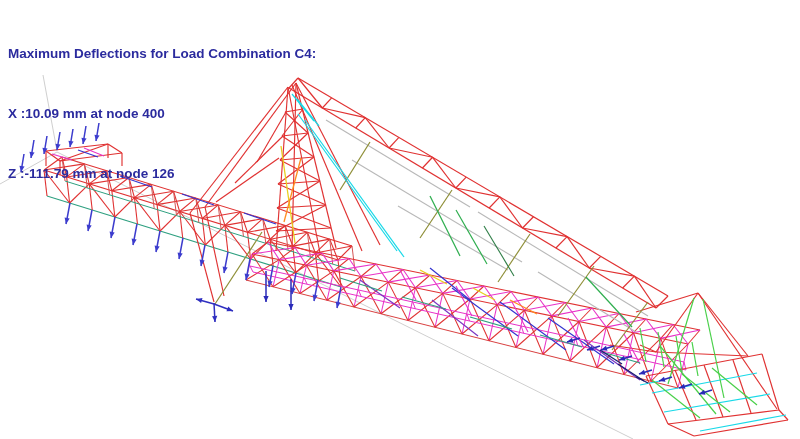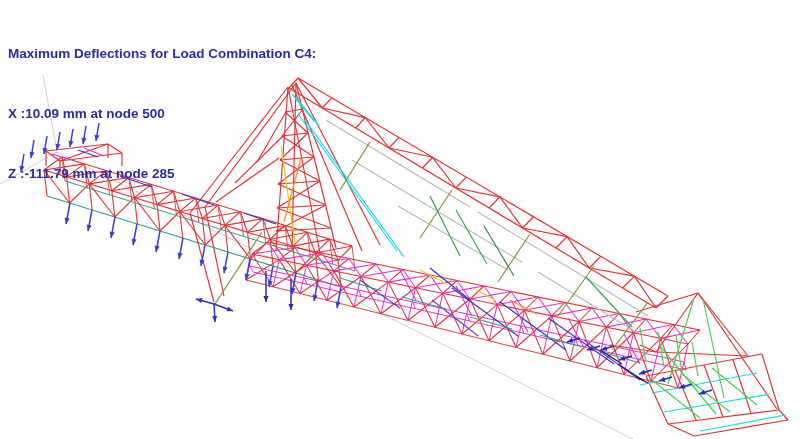--- a/index.html
+++ b/index.html
@@ -421,16 +421,16 @@
       <polygon points="619,360 623.9700508453541,355.7504594842978 625.4992972593093,360.720510329652" fill="#2a2ab8"></polygon>
       <line x1="614" y1="346" x2="601" y2="350" stroke="#2a2ab8" stroke-width="1.5"></line>
       <polygon points="601,350 605.9700508453541,345.7504594842978 607.4992972593093,350.720510329652" fill="#2a2ab8"></polygon>
       <line x1="580" y1="338" x2="567" y2="342" stroke="#2a2ab8" stroke-width="1.5"></line>
       <polygon points="567,342 571.9700508453541,337.7504594842978 573.4992972593093,342.720510329652" fill="#2a2ab8"></polygon>
       <line x1="600" y1="346" x2="587" y2="350" stroke="#2a2ab8" stroke-width="1.5"></line>
       <polygon points="587,350 591.9700508453541,345.7504594842978 593.4992972593093,350.720510329652" fill="#2a2ab8"></polygon>
     </svg>
   <div class="summary" style="color: rgb(43, 43, 158);">
     <div>Maximum Deflections for Load Combination C4:</div>
-    <div>X :10.09 mm at node 500</div>
-    <div>Z :-111.79 mm at node 285</div>
+    <div>X :10.09 mm at node 400</div>
+    <div>Z :-111.79 mm at node 126</div>
   </div>
 </div>
 
 </body></html>

